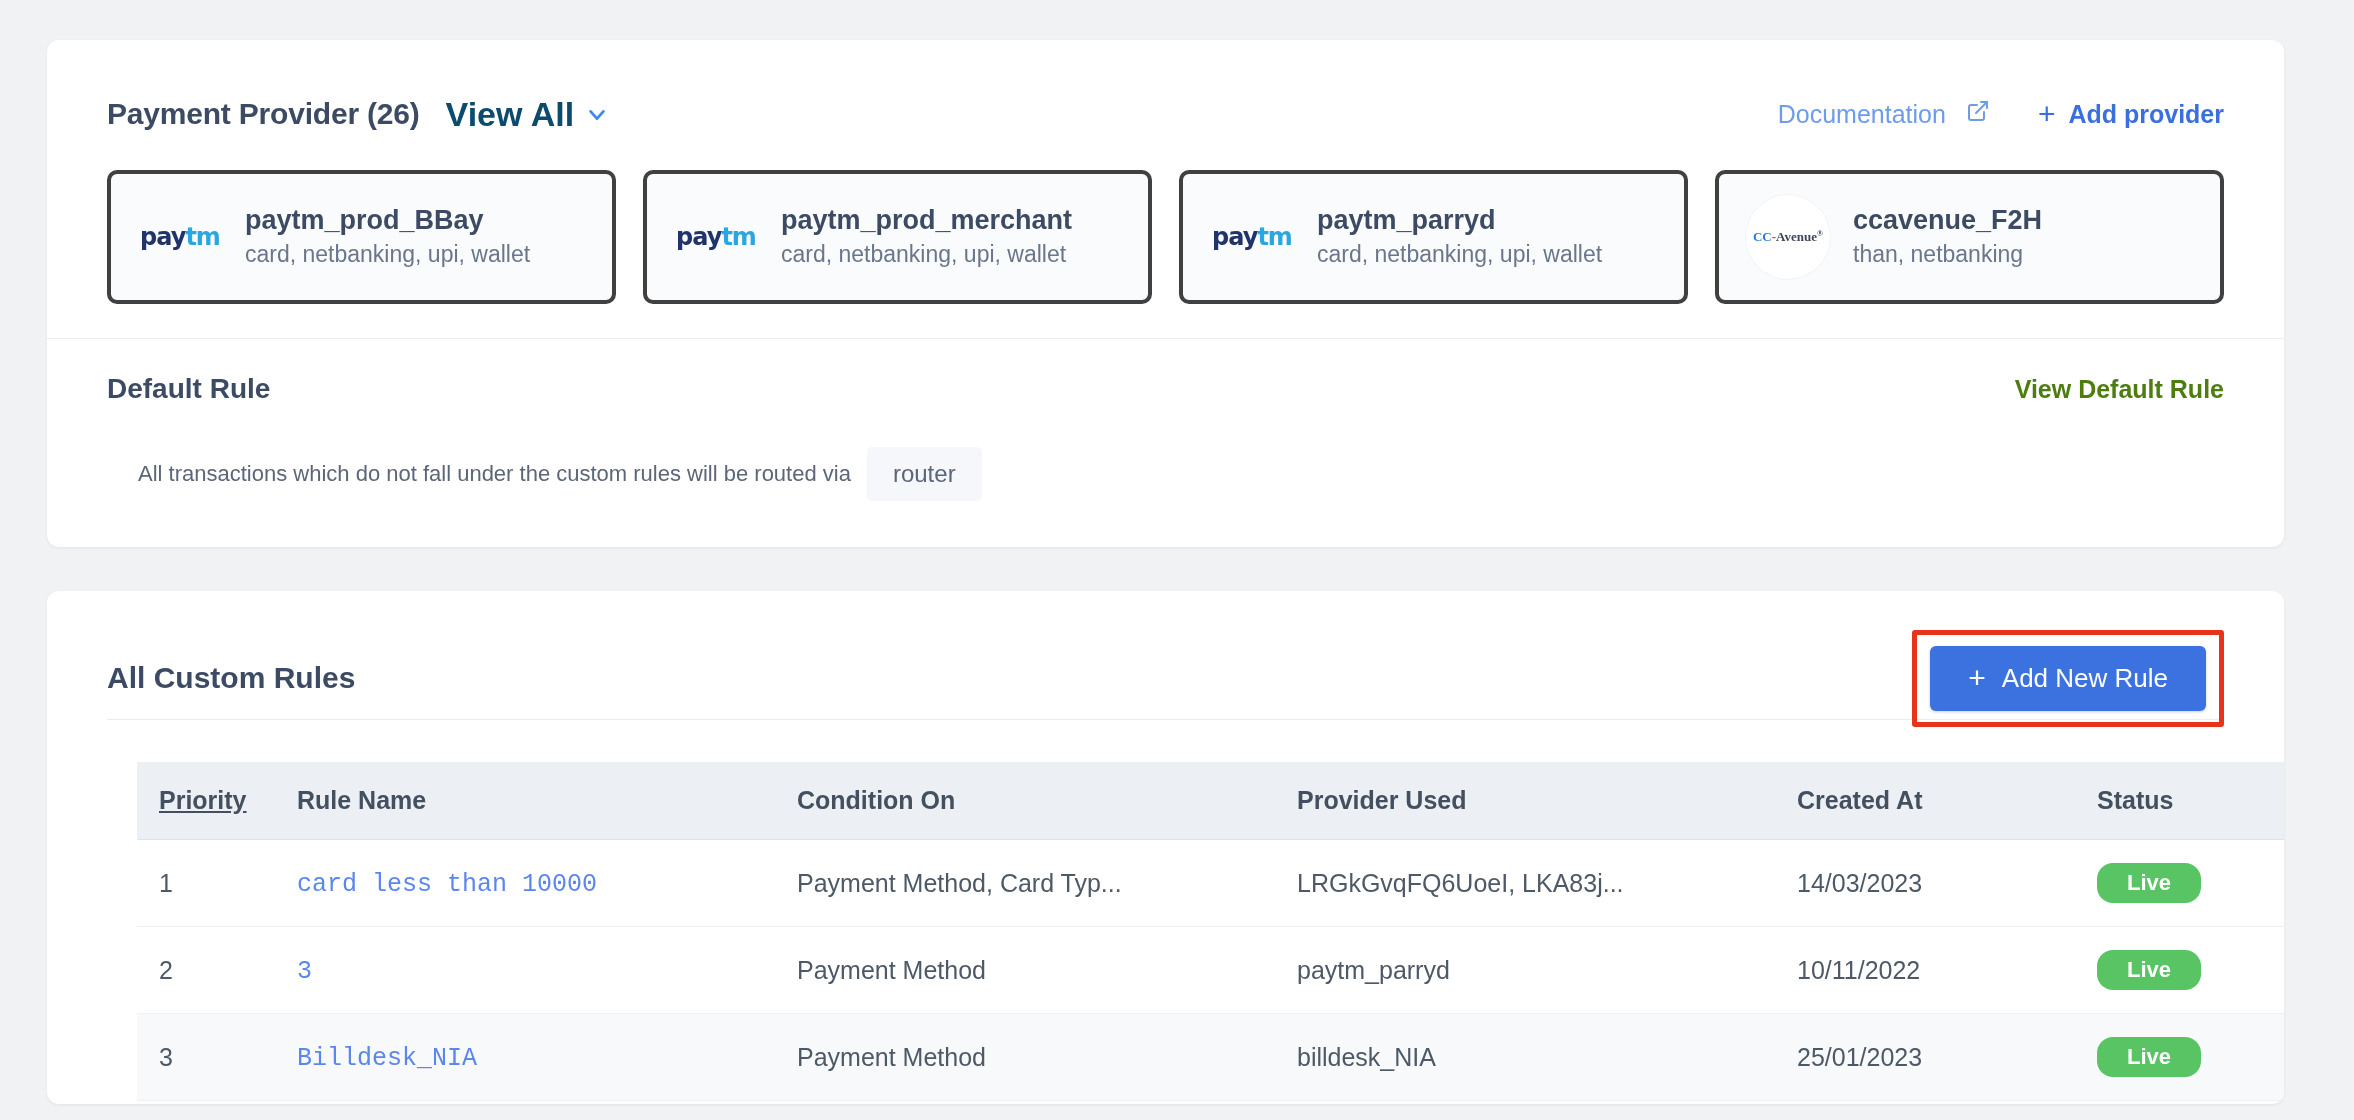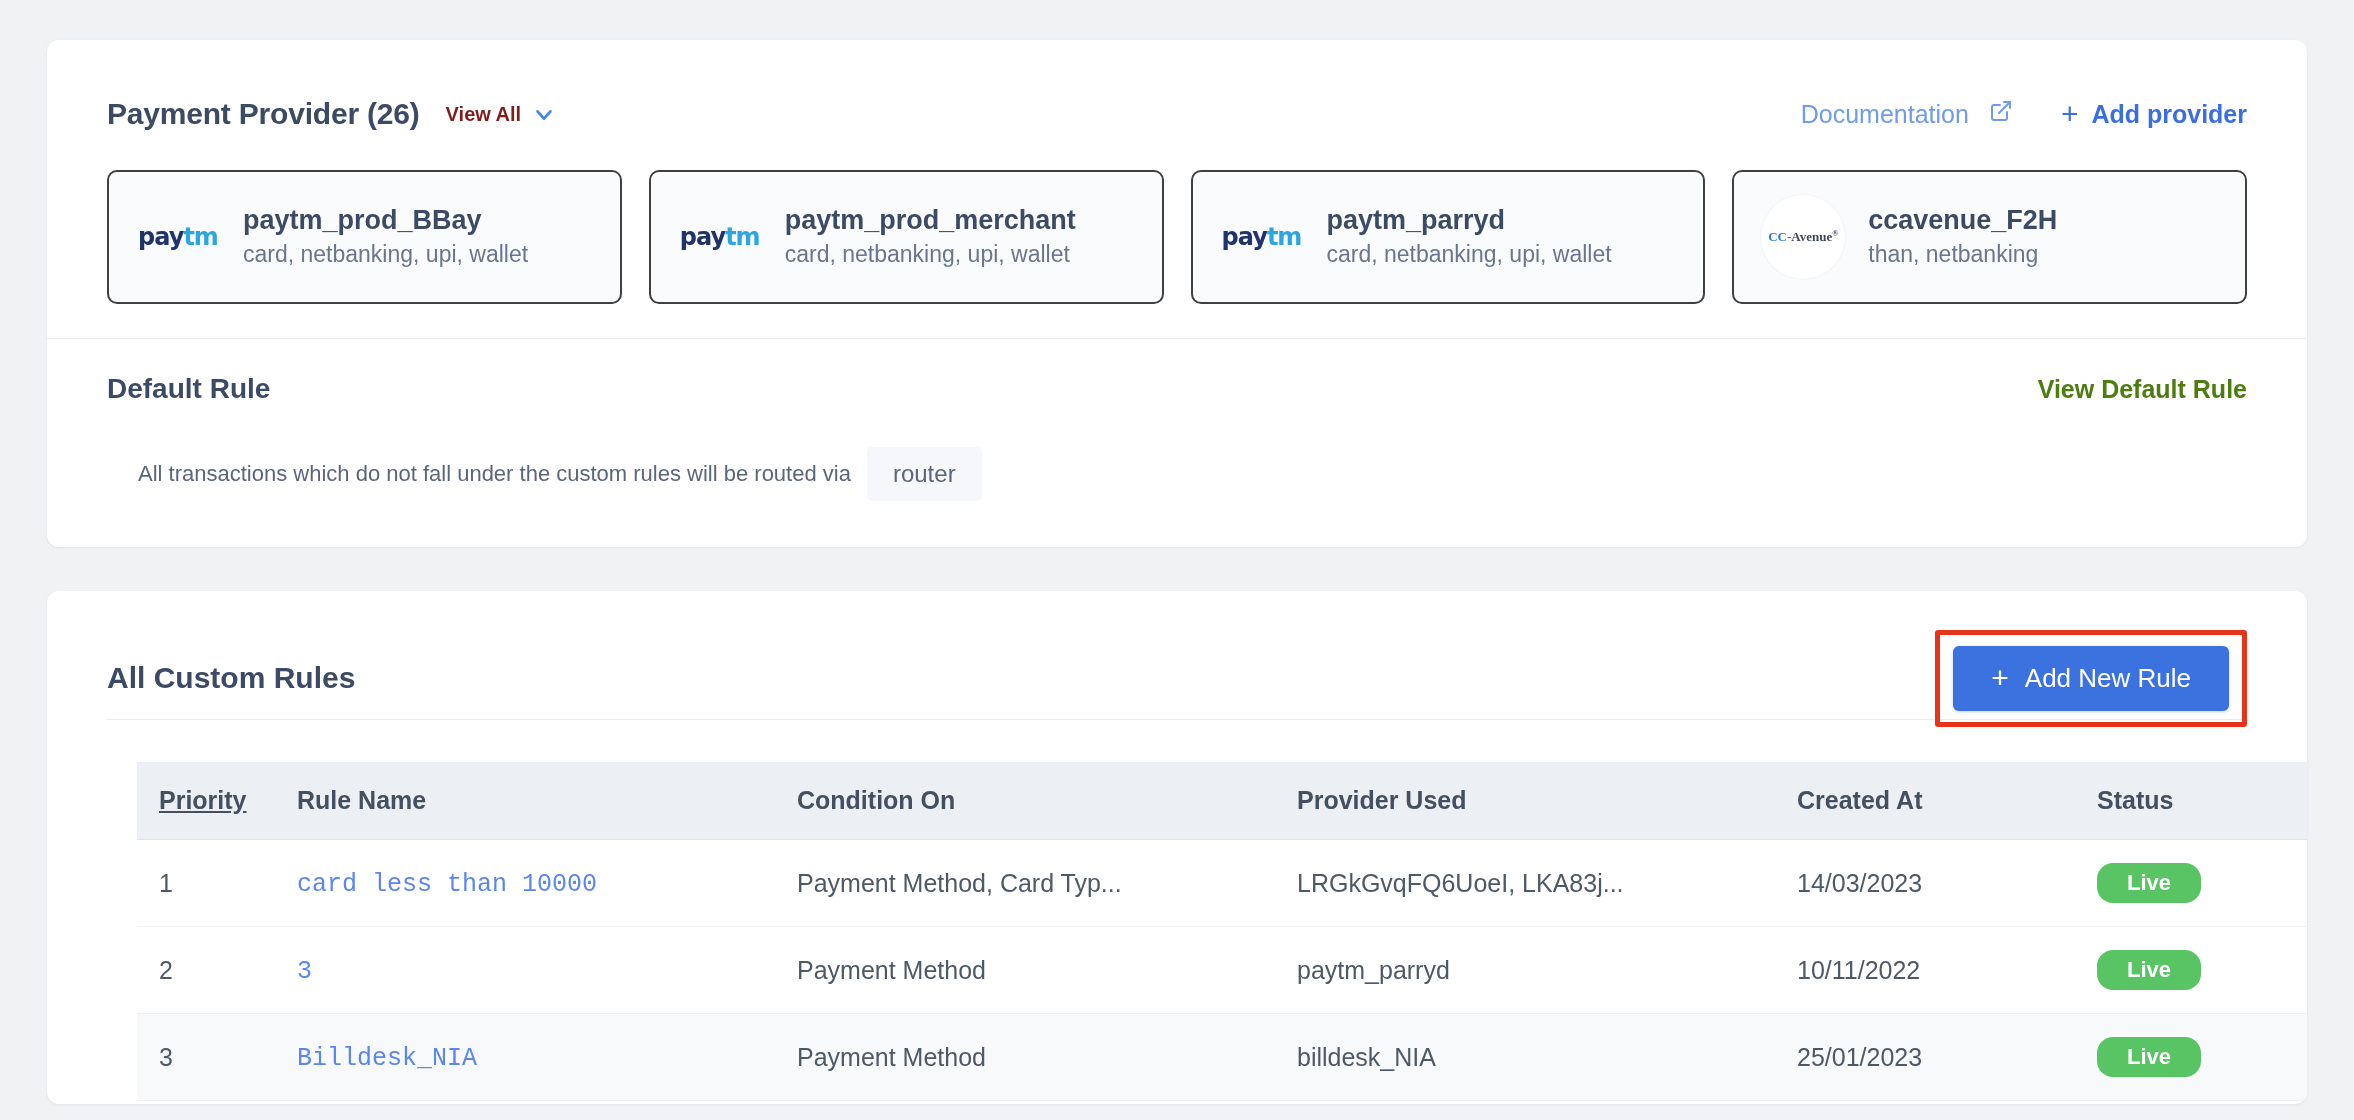--- a/index.html
+++ b/index.html
@@ -9,21 +9,21 @@
     height: 1120px;
     background: #f1f2f4;
     font-family: "Liberation Sans", sans-serif;
     overflow: hidden;
   }
 
   .page {
     position: relative;
     width: 2354px;
     height: 912px;
-    padding: 40px 47px 0 47px;
+    padding: 40px 70px 0 47px;
   }
 
   
   .card {
     background: #ffffff;
     border-radius: 12px;
     box-shadow: 0 1px 3px rgba(22,32,54,0.07);
     width: 100%;
   }
 
@@ -37,25 +37,25 @@
     height: 108px;
   }
   .prov-title {
     font-size: 30px;
     font-weight: bold;
     color: #3c4a63;
     letter-spacing: -0.2px;
   }
   .view-all {
     display: flex;
-    align-items: flex-end;
+    align-items: flex-start;
     gap: 12px;
     margin-left: 26px;
-    color: #7f1d1d;
-    font-size: 20px;
+    color: #0c4a6e;
+    font-size: 34px;
     font-weight: bold;
     cursor: pointer;
   }
   .chev {
     display: inline-block;
     width: 22px;
     height: 22px;
   }
   .head-right {
     margin-left: auto;
@@ -85,21 +85,21 @@
   
   .prov-row {
     display: flex;
     gap: 27px;
     padding: 22px 60px 34px 60px;
   }
   .prov-card {
     flex: 1 1 0;
     min-width: 0;
     background: #fafbfd;
-    border: 2px solid #404040;
+    border: 4px solid #404040;
     border-radius: 10px;
     height: 134px;
     display: flex;
     align-items: center;
     padding: 0 26px;
     gap: 22px;
     cursor: pointer;
   }
   .prov-logo {
     width: 86px;

